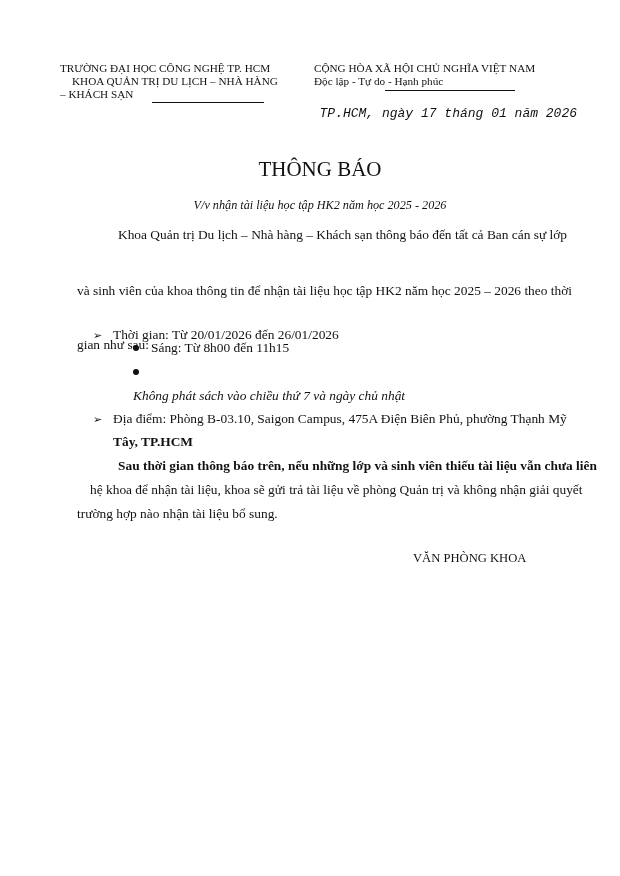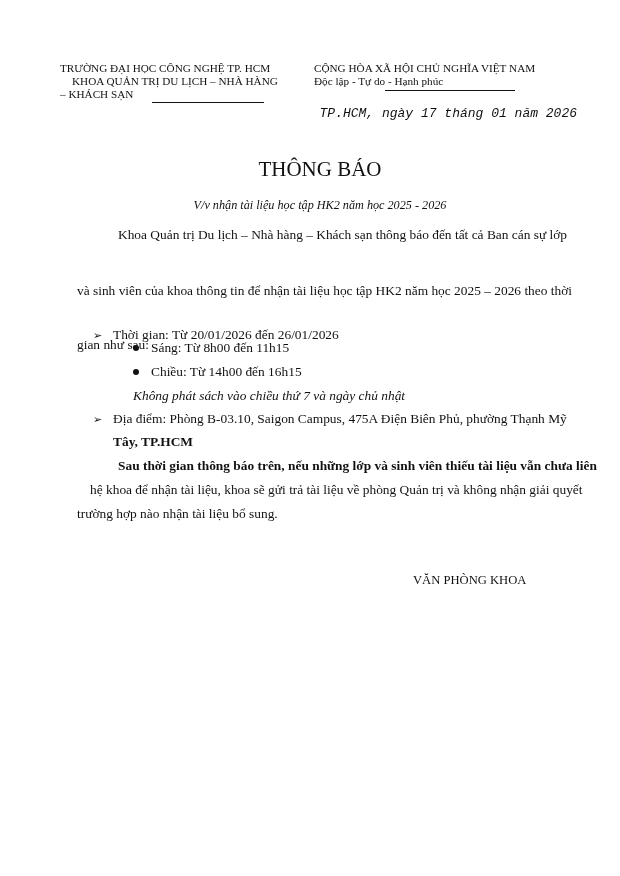--- a/index.html
+++ b/index.html
@@ -39,26 +39,26 @@
 <div class="abs body" style="left:77px; top:264px;margin-top:16px;">và sinh viên của khoa thông tin để nhận tài liệu học tập HK2 năm học 2025 – 2026 theo thời</div>
 <div class="abs body" style="left:77px; top:290px;margin-top:44px;">gian như sau:</div>
 
 <div class="abs body" style="left:93px; top:324px;">
   <span class="arrow">➢</span><span class="b">Thời gian:</span><span> Từ 20/01/2026 đến 26/01/2026</span>
 </div>
 <div class="abs body" style="left:133px; top:337px;">
   <span class="dot"></span><span>Sáng: Từ 8h00 đến 11h15</span>
 </div>
 <div class="abs body" style="left:133px; top:361px;">
-  <span class="dot"></span><span>Chiều: Từ 14h00 đến 16h15</span>
+  <span class="dot"></span>
 </div>
 <div class="abs body i" style="left:133px; top:385px;">Không phát sách vào chiều thứ 7 và ngày chủ nhật</div>
 
 <div class="abs body" style="left:93px; top:408px;">
   <span class="arrow">➢</span><span class="b">Địa điểm:</span><span> Phòng B-03.10, Saigon Campus, 475A Điện Biên Phủ, phường Thạnh Mỹ</span>
 </div>
 <div class="abs body" style="left:113px; top:431px;font-weight:bold;">Tây, TP.HCM</div>
 
 <div class="abs body" style="left:118px; top:455px;font-weight:bold;">Sau thời gian thông báo trên, nếu những lớp và sinh viên thiếu tài liệu vẫn chưa liên</div>
 <div class="abs body" style="left:90px; top:479px;">hệ khoa để nhận tài liệu, khoa sẽ gửi trả tài liệu về phòng Quản trị và không nhận giải quyết</div>
 <div class="abs body" style="left:77px; top:503px;">trường hợp nào nhận tài liệu bổ sung.</div>
 
-<div class="abs b" style="left:413px; top:551px; font-size:12.6px;margin-top:22px;">VĂN PHÒNG KHOA</div>
+<div class="abs b" style="left:413px; top:551px; font-size:12.6px;">VĂN PHÒNG KHOA</div>
 
 </body></html>

